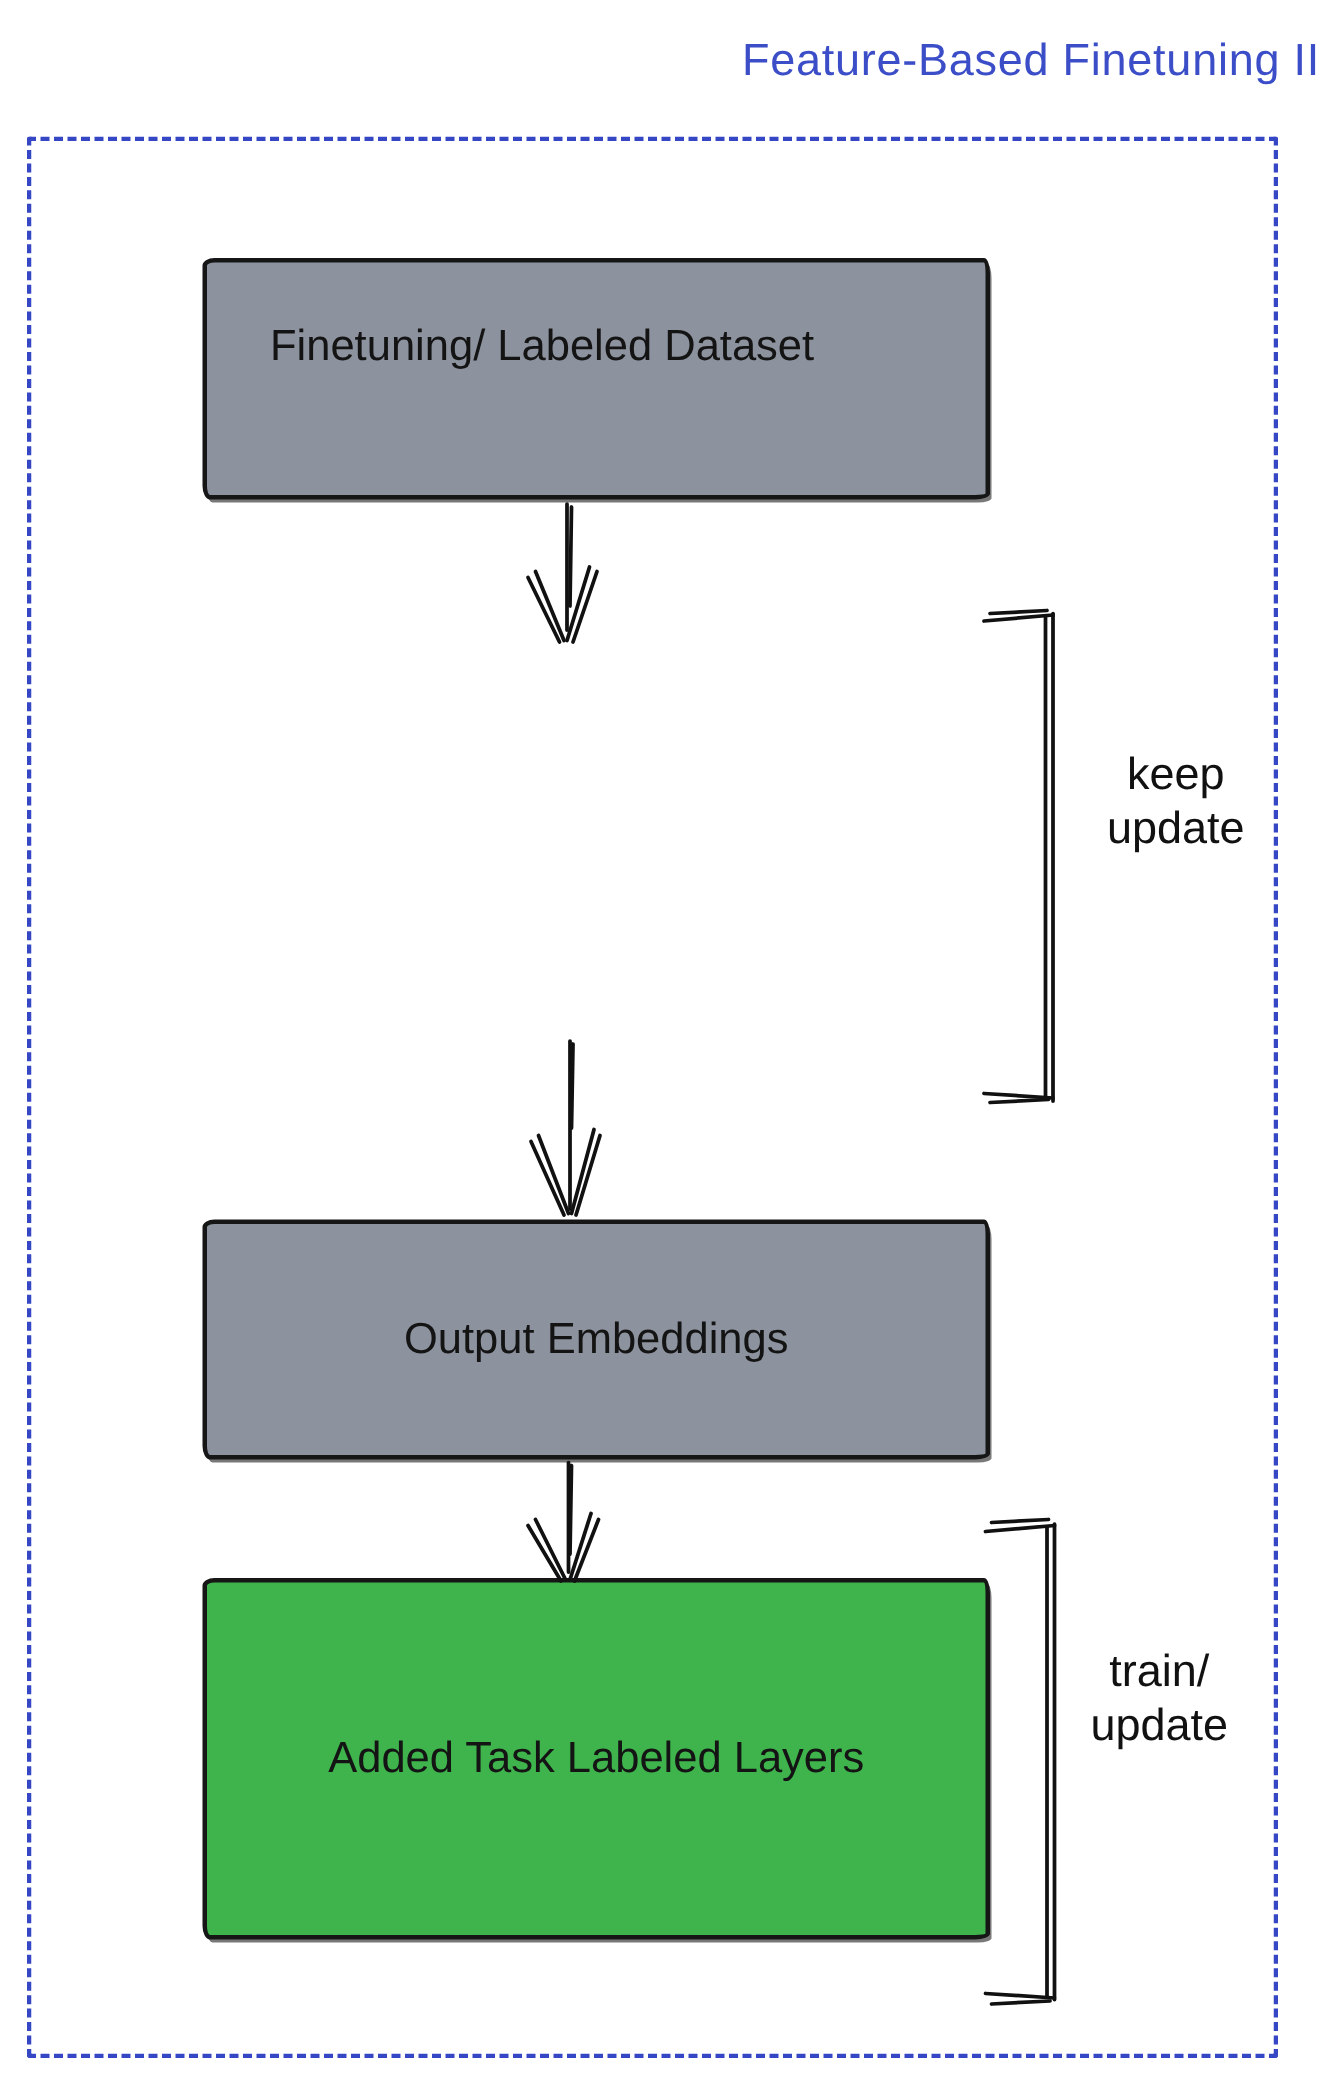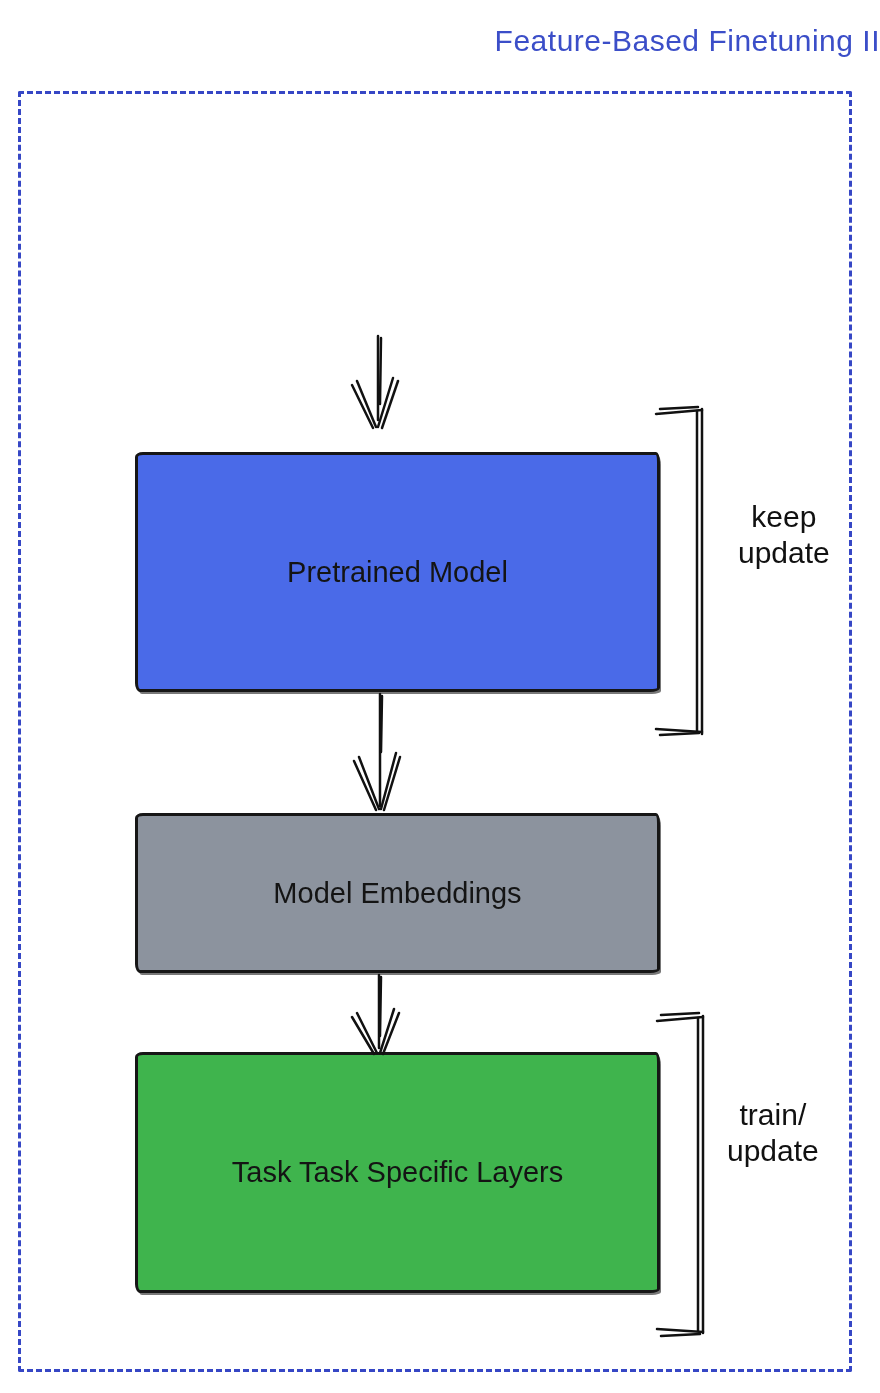--- a/index.html
+++ b/index.html
@@ -99,31 +99,31 @@
 </style>
 </head>
 <body>
 
 <div class="canvas">
 
   <div class="title">Feature-Based Finetuning II</div>
 
   <div class="frame"></div>
 
-
-  <div class="box box-2">
-    <span>Pretrained Model</span>
+  <div class="box box-1">
+    <span>Finetuning/ Labeled Dataset</span>
   </div>
 
+
   <div class="box box-3">
-    <span>Model Embeddings</span>
+    <span>Output Embeddings</span>
   </div>
 
   <div class="box box-4">
-    <span>Task Task Specific Layers</span>
+    <span>Added Task Labeled Layers</span>
   </div>
 
   <div class="note note-keep">
     <div>keep</div>
     <div>update</div>
   </div>
 
   <div class="note note-train">
     <div>train/</div>
     <div>update</div>

